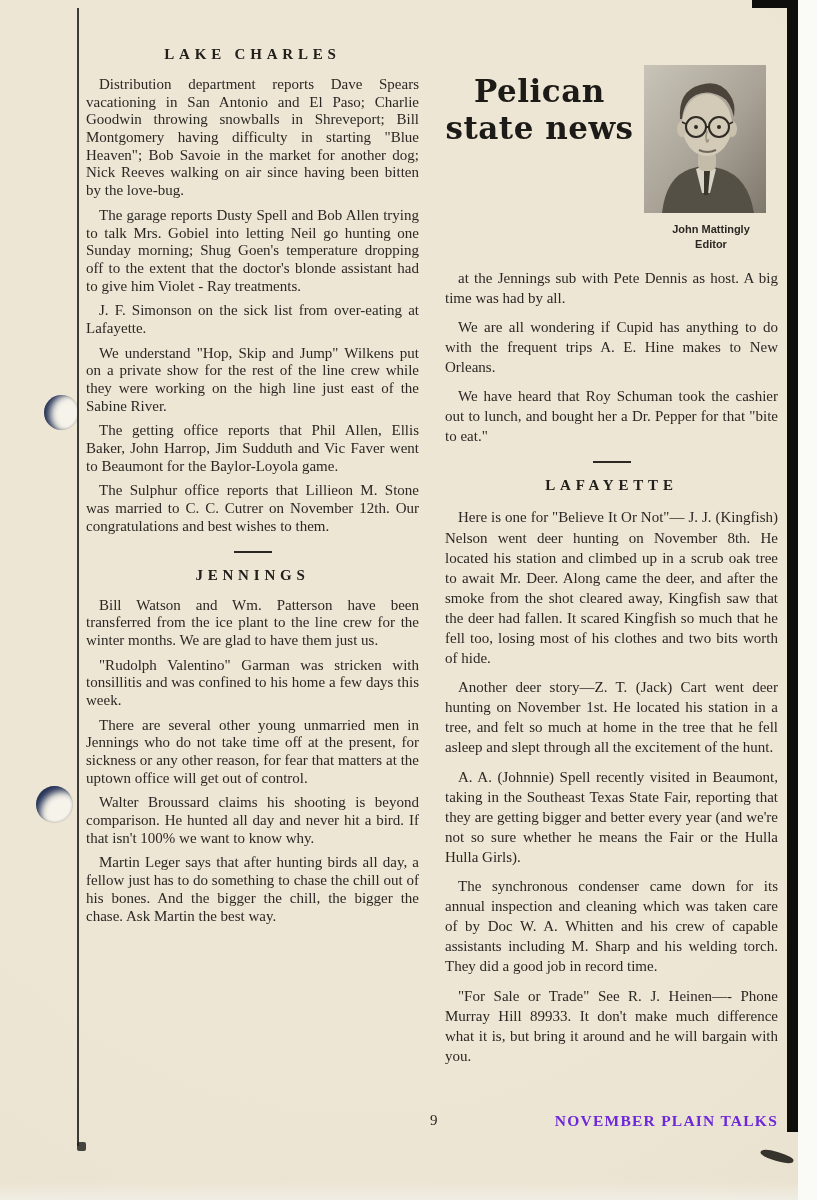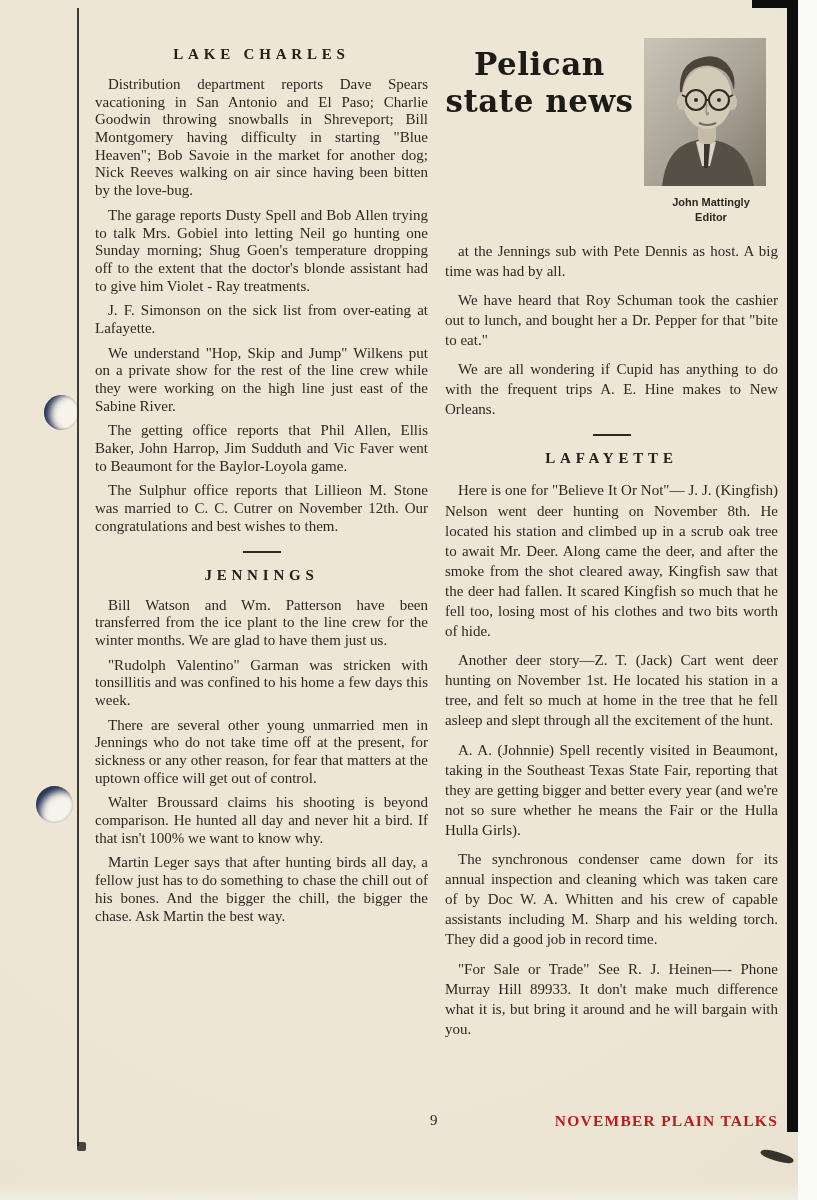--- a/index.html
+++ b/index.html
@@ -51,58 +51,58 @@
   }
   .hole-1 {
     left: 44px; top: 395px; width: 35px; height: 35px;
     box-shadow: inset 10px 2px 7px -4px #233055, inset 0 0 3px rgba(0,0,0,.35);
   }
   .hole-2 {
     left: 36px; top: 786px; width: 37px; height: 37px;
     box-shadow: inset 8px 9px 7px -4px #233055, inset 0 0 3px rgba(0,0,0,.35);
   }
   
-  .col-left  { position: absolute; left: 95px;  top: 46px; width: 333px; }
+  .col-left  { position: absolute; left: 86px;  top: 46px; width: 333px; }
   .col-right { position: absolute; left: 445px; top: 38px; width: 333px; }
   .section-heading {
     font-size: 15px; font-weight: bold; letter-spacing: .32em;
     text-align: center; margin: 0 0 13px; color: #23201c;
   }
   .body-para {
     font-size: 15px; line-height: 1.18; text-align: justify;
     margin: 0 0 7px; text-indent: 13px;
   }
   .col-right .body-para { line-height: 1.34; margin: 0 0 9px; }
   .section-divider {
     width: 38px; height: 0; border-top: 2px solid #2b2824;
     margin: 15px auto 14px;
   }
   
-  .masthead-row { display: flex; gap: 10px; margin-bottom: 16px; }
+  .masthead-row { display: flex; gap: 10px; margin-bottom: 16px; margin-top: 27px; }
   .masthead-text { flex: 1; margin-top: 8px; text-align: center; }
   .masthead-line {
     font-family: "DejaVu Serif", serif; font-weight: bold;
     font-size: 31px; line-height: 1.2; color: #1d1b17; letter-spacing: .5px;
   }
   .photo-box { width: 134px; }
   .photo {
     width: 122px; height: 148px; display: block;
     box-shadow: inset 0 0 6px rgba(0,0,0,.25);
   }
   .photo-caption { margin-top: 9px; text-align: center; }
   .caption-name, .caption-title {
     font-family: "Liberation Sans", sans-serif; font-weight: bold;
     font-size: 11px; line-height: 1.35; color: #2b2824;
   }
   
   .footer { position: absolute; left: 95px; top: 1112px; width: 683px; height: 22px; }
   .page-number { position: absolute; left: 335px; font-size: 15px; }
   .footer-title {
     position: absolute; right: 0; font-size: 15.5px; font-weight: bold;
-    letter-spacing: .08em; color: #b91c1c;
+    letter-spacing: .08em; color: #6d28d9;
   }
 </style>
 </head>
 <body>
 
 <div class="paper"></div>
 <div class="bottom-fade"></div>
 
 <div class="col-left">
   <h2 class="section-heading">LAKE CHARLES</h2>
@@ -157,22 +157,22 @@
         <path d="M55 85 Q63 89 72 85" stroke="#6f665a" stroke-width="2" fill="none"></path>
       </svg>
       <div class="photo-caption">
         <div class="caption-name">John Mattingly</div>
         <div class="caption-title">Editor</div>
       </div>
     </div>
   </div>
 
   <p class="body-para">at the Jennings sub with Pete Dennis as host. A big time was had by all.</p>
+  <p class="body-para">We are all wondering if Cupid has anything to do with the frequent trips A. E. Hine makes to New Orleans.</p>
   <p class="body-para">We have heard that Roy Schuman took the cashier out to lunch, and bought her a Dr. Pepper for that "bite to eat."</p>
-  <p class="body-para">We are all wondering if Cupid has anything to do with the frequent trips A. E. Hine makes to New Orleans.</p>
 
   <div class="section-divider"></div>
 
   <h2 class="section-heading">LAFAYETTE</h2>
   <p class="body-para">Here is one for "Believe It Or Not"— J. J. (Kingfish) Nelson went deer hunting on November 8th. He located his station and climbed up in a scrub oak tree to await Mr. Deer. Along came the deer, and after the smoke from the shot cleared away, Kingfish saw that the deer had fallen. It scared Kingfish so much that he fell too, losing most of his clothes and two bits worth of hide.</p>
   <p class="body-para">Another deer story—Z. T. (Jack) Cart went deer hunting on November 1st. He located his station in a tree, and felt so much at home in the tree that he fell asleep and slept through all the excitement of the hunt.</p>
   <p class="body-para">A. A. (Johnnie) Spell recently visited in Beaumont, taking in the Southeast Texas State Fair, reporting that they are getting bigger and better every year (and we're not so sure whether he means the Fair or the Hulla Hulla Girls).</p>
   <p class="body-para">The synchronous condenser came down for its annual inspection and cleaning which was taken care of by Doc W. A. Whitten and his crew of capable assistants including M. Sharp and his welding torch. They did a good job in record time.</p>
   <p class="body-para">"For Sale or Trade" See R. J. Heinen—- Phone Murray Hill 89933. It don't make much difference what it is, but bring it around and he will bargain with you.</p>
 </div>

